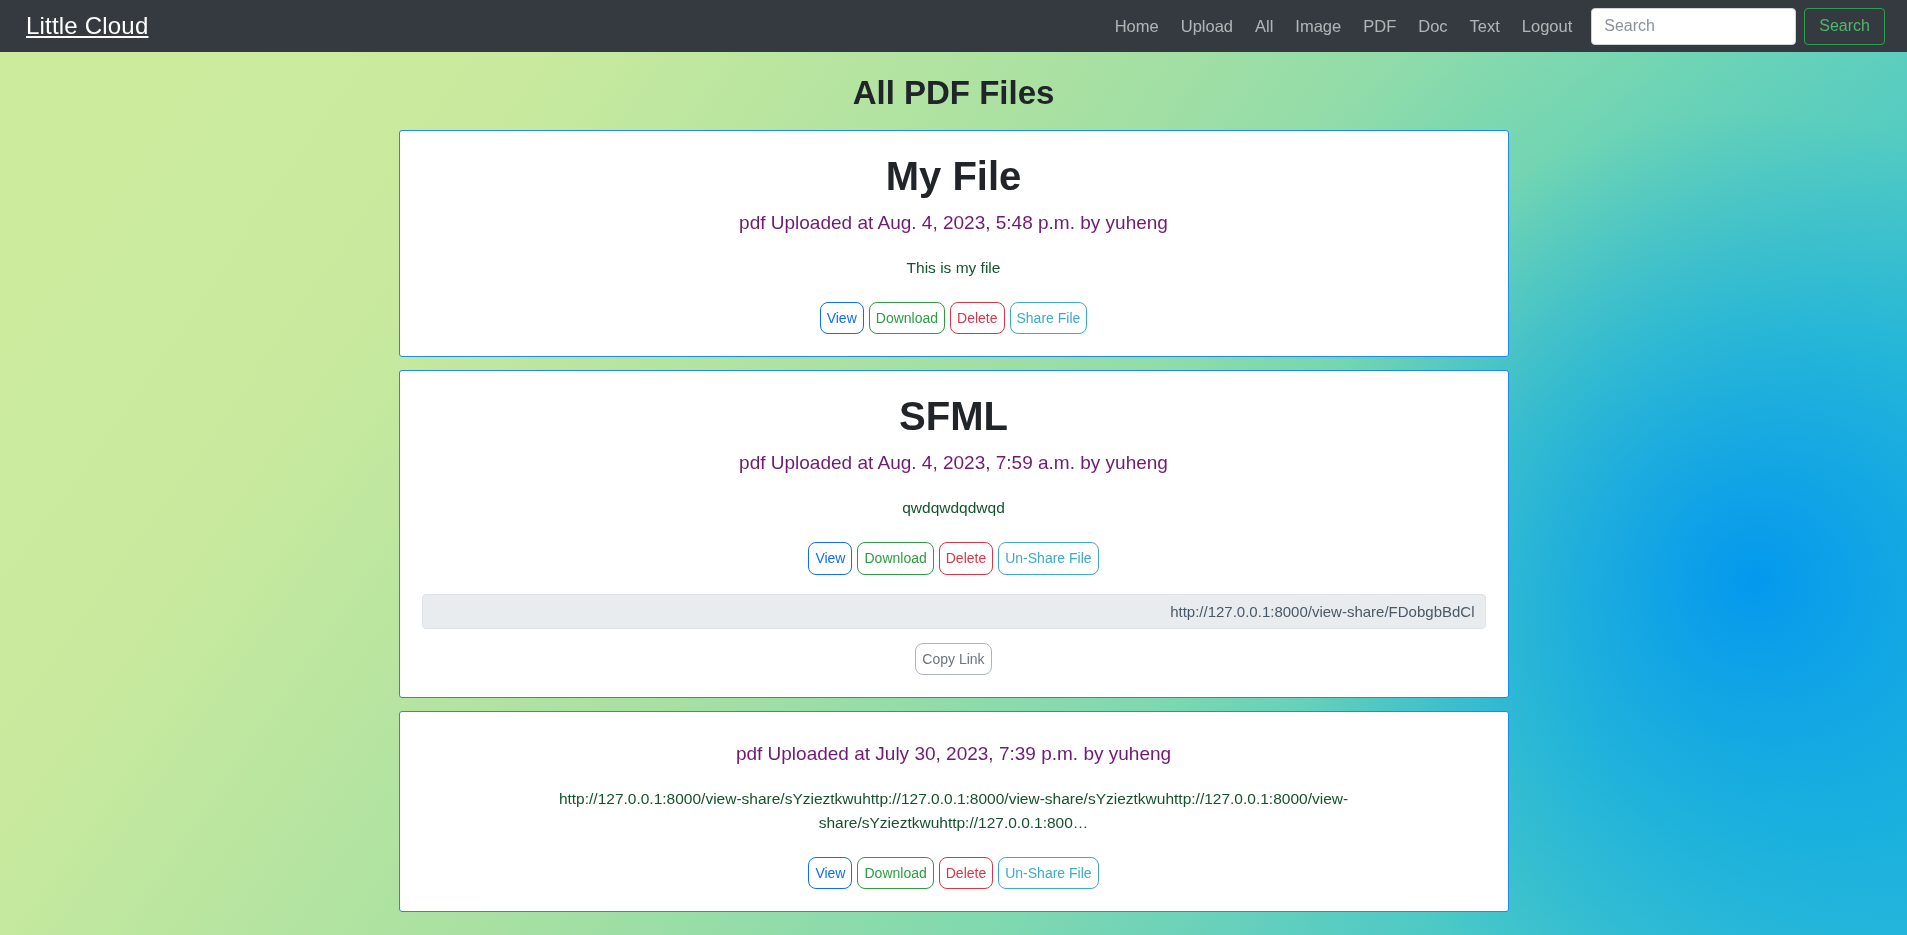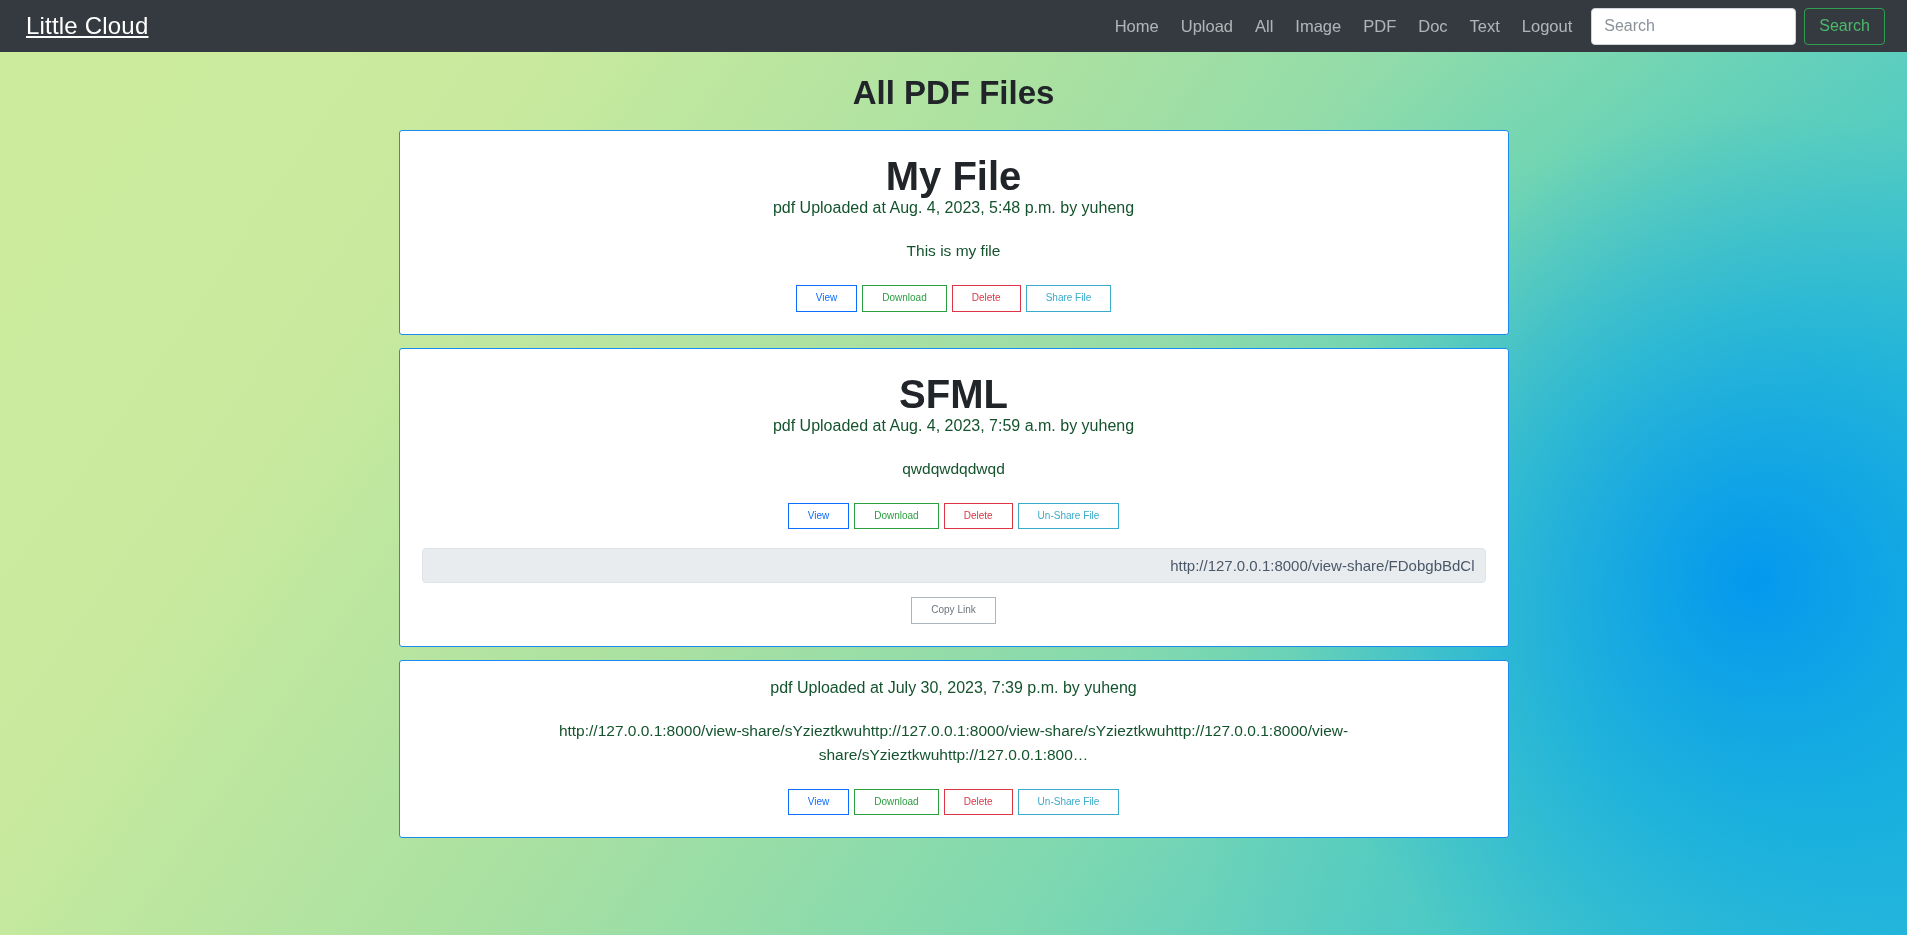--- a/index.html
+++ b/index.html
@@ -109,42 +109,43 @@
   }
   .card-title {
     font-size: 40px;
     font-weight: bold;
     color: #212529;
     line-height: 1.15;
     margin: 4px 0 0 0;
   }
   .card-meta {
     display: block;
-    color: #14532d;
-    font-size: 16px;
+    color: #701a75;
+    font-size: 19px;
+    margin-top: 13px;
     text-decoration: none;
   }
   .card-desc {
     color: #14532d;
     font-size: 15.5px;
     line-height: 1.55;
     margin: 22px 34px 0 34px;
     word-break: break-word;
   }
   .btn-row {
     display: flex;
     justify-content: center;
     gap: 5px;
     margin-top: 22px;
   }
   .btn {
     background: transparent;
-    border-radius: 0;
-    padding: 5px 19px;
-    font-size: 10px;
+    border-radius: 8px;
+    padding: 5px 6px;
+    font-size: 14px;
     font-family: "Liberation Sans", sans-serif;
     line-height: 1.45;
     cursor: pointer;
     white-space: nowrap;
     text-decoration: none;
     display: inline-block;
   }
   .btn-primary  { border: 1px solid #0d6efd; color: #0d6efd; }
   .btn-success  { border: 1px solid #2b9e41; color: #2b9e41; }
   .btn-danger   { border: 1px solid #dc3545; color: #dc3545; }

